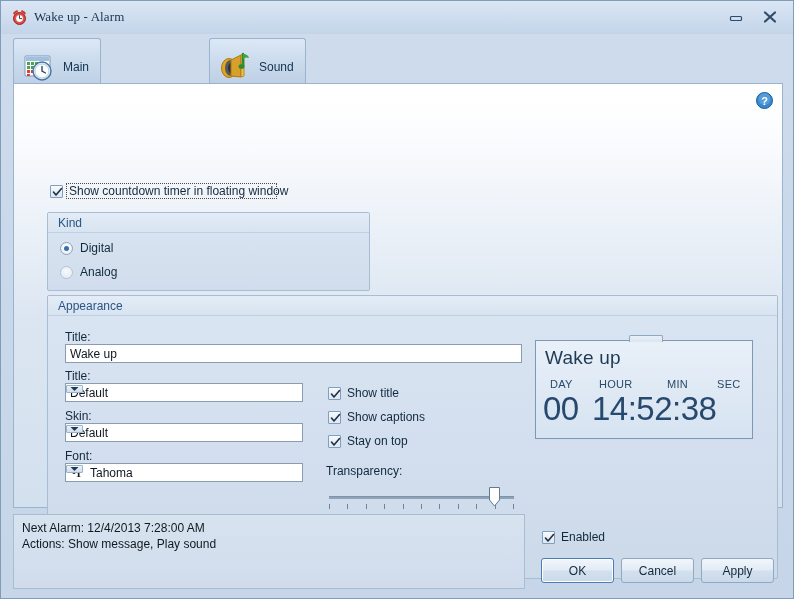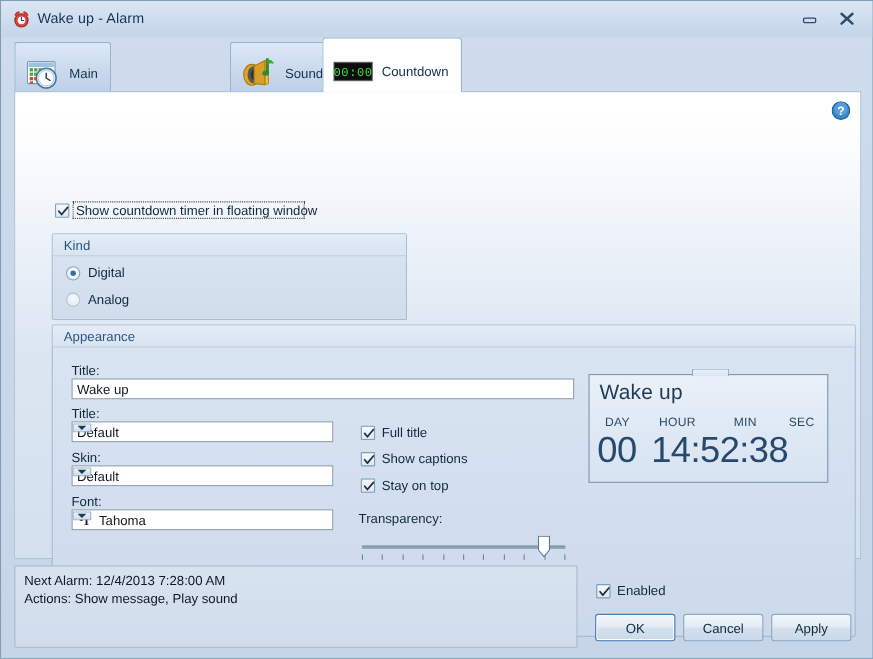--- a/index.html
+++ b/index.html
@@ -26,20 +26,21 @@
   }
 
   
   .titlebar {
     position: absolute;
     left: 0; top: 0;
     width: 794px;
     height: 33px;
     background: linear-gradient(180deg, #dbe6f4 0%, #cddcee 55%, #c4d5e9 100%);
     box-sizing: border-box;
+    font-family: Liberation Serif, serif;
   }
   .title-icon {
     position: absolute;
     left: 10px; top: 8px;
     width: 17px; height: 17px;
   }
   .title-text {
     position: absolute;
     left: 33px; top: 8px;
     font-size: 13px;
@@ -439,30 +440,20 @@
           <path d="M12 9 L22 4 L22 26 L12 25 Z" fill="#d8a02a" stroke="#a97b14" stroke-width="1" stroke-linejoin="round"></path>
           <path d="M22 4 L25 3 L25 25 L22 26 Z" fill="#eec04e" stroke="#a97b14" stroke-width=".8"></path>
           <path d="M24 3 V15" stroke="#2e8b2e" stroke-width="2.4" stroke-linecap="round"></path>
           <ellipse cx="22.5" cy="15.5" rx="3" ry="2.3" fill="#2e8b2e"></ellipse>
           <path d="M24 3 q5 0 6 4 q-4 -1.5 -6 1" fill="#3ca83c"></path>
         </svg>
       </span>
       <span class="tab-label">Sound</span>
     </div>
 
-    <div class="tab active" style="left:280px;">
-      <span class="tab-ico lcd">
-        <svg width="36" height="18" viewBox="0 0 36 18">
-          <rect x="0.5" y="0.5" width="35" height="17" fill="#141414" stroke="#6e6e6e" stroke-width="1"></rect>
-          <rect x="2" y="2" width="32" height="14" fill="#0c0c0c"></rect>
-          <text x="18" y="13" font-family="Liberation Mono, monospace" font-size="11" fill="#3de03d" text-anchor="middle" letter-spacing="0.5">00:00</text>
-        </svg>
-      </span>
-      <span class="tab-label">Countdown</span>
-    </div>
 
   </div>
 
   <div class="panel">
     <div class="panel-inner">
 
       <span class="help-icon">
         <svg width="17" height="17" viewBox="0 0 17 17">
           <circle cx="8.5" cy="8.5" r="8" fill="#3b87cd" stroke="#1d5c99" stroke-width="1"></circle>
           <circle cx="8.5" cy="7" r="6" fill="#69aee3" opacity=".55"></circle>
@@ -540,21 +531,21 @@
               </svg>
           </span>
         </div>
 
         <div class="cb-row" style="position:absolute; left:280px; top:90px;">
           <span class="cb">
             <svg width="11" height="11" viewBox="0 0 11 11">
                 <path d="M1.5 5 L4 8 L9.5 1.5" stroke="#22303d" stroke-width="1.6" fill="none" stroke-linecap="round" stroke-linejoin="round"></path>
               </svg>
           </span>
-          <span class="lbl">Full title</span>
+          <span class="lbl">Show title</span>
         </div>
         <div class="cb-row" style="position:absolute; left:280px; top:114px;">
           <span class="cb">
             <svg width="11" height="11" viewBox="0 0 11 11">
                 <path d="M1.5 5 L4 8 L9.5 1.5" stroke="#22303d" stroke-width="1.6" fill="none" stroke-linecap="round" stroke-linejoin="round"></path>
               </svg>
           </span>
           <span class="lbl">Show captions</span>
         </div>
         <div class="cb-row" style="position:absolute; left:280px; top:138px;text-align:center;">

